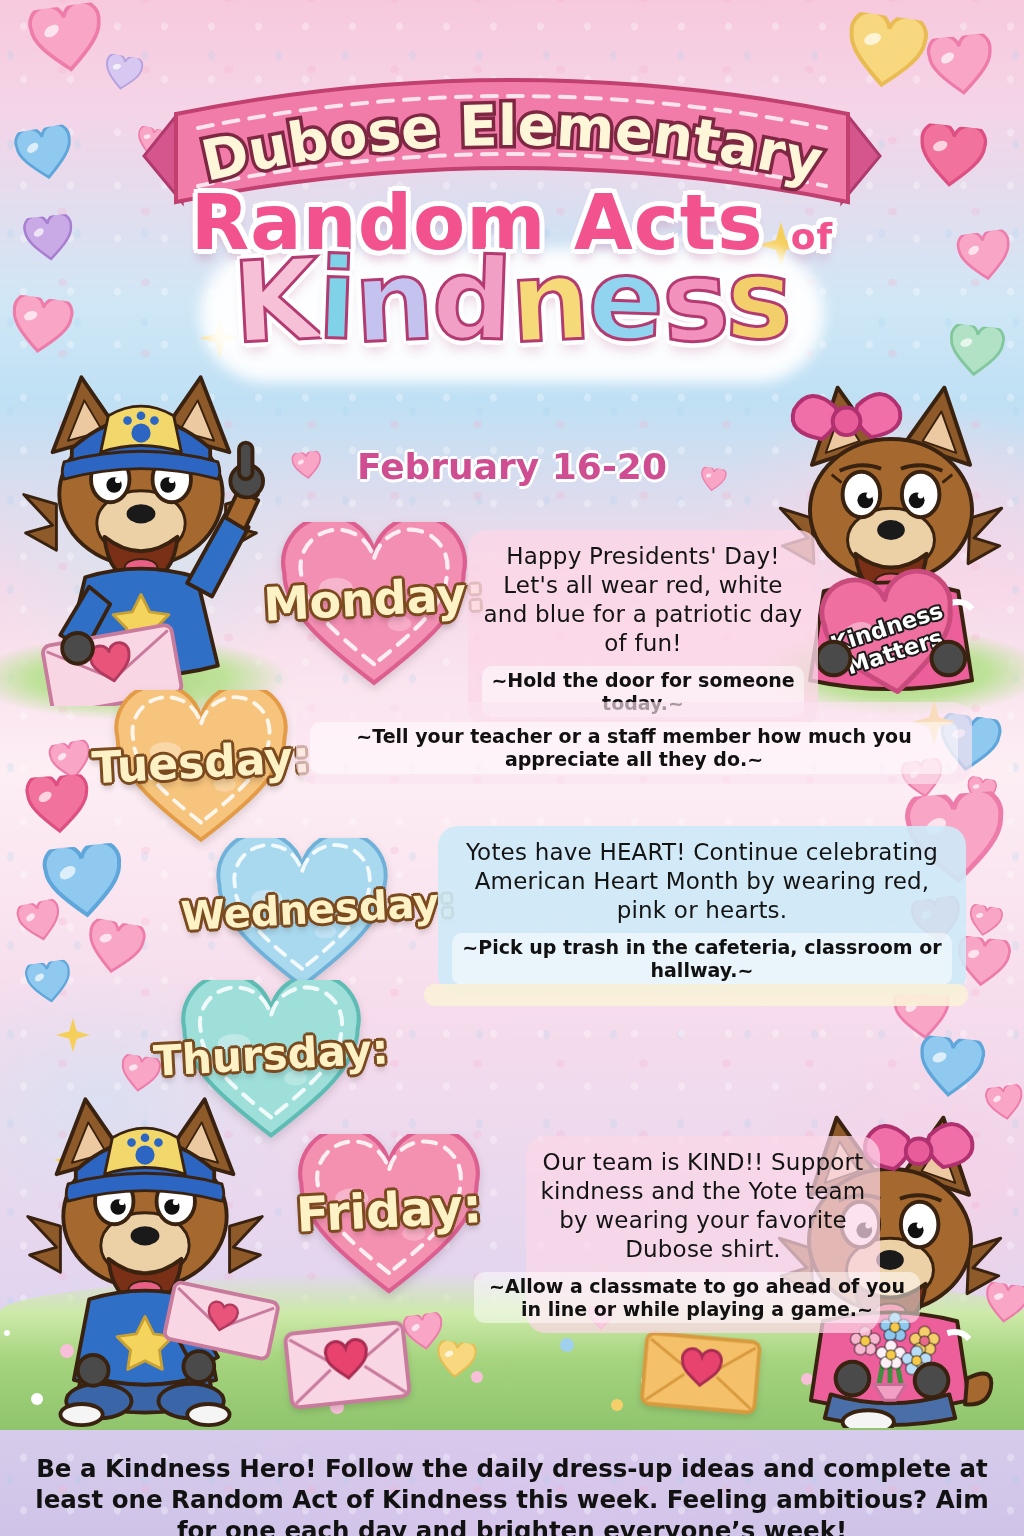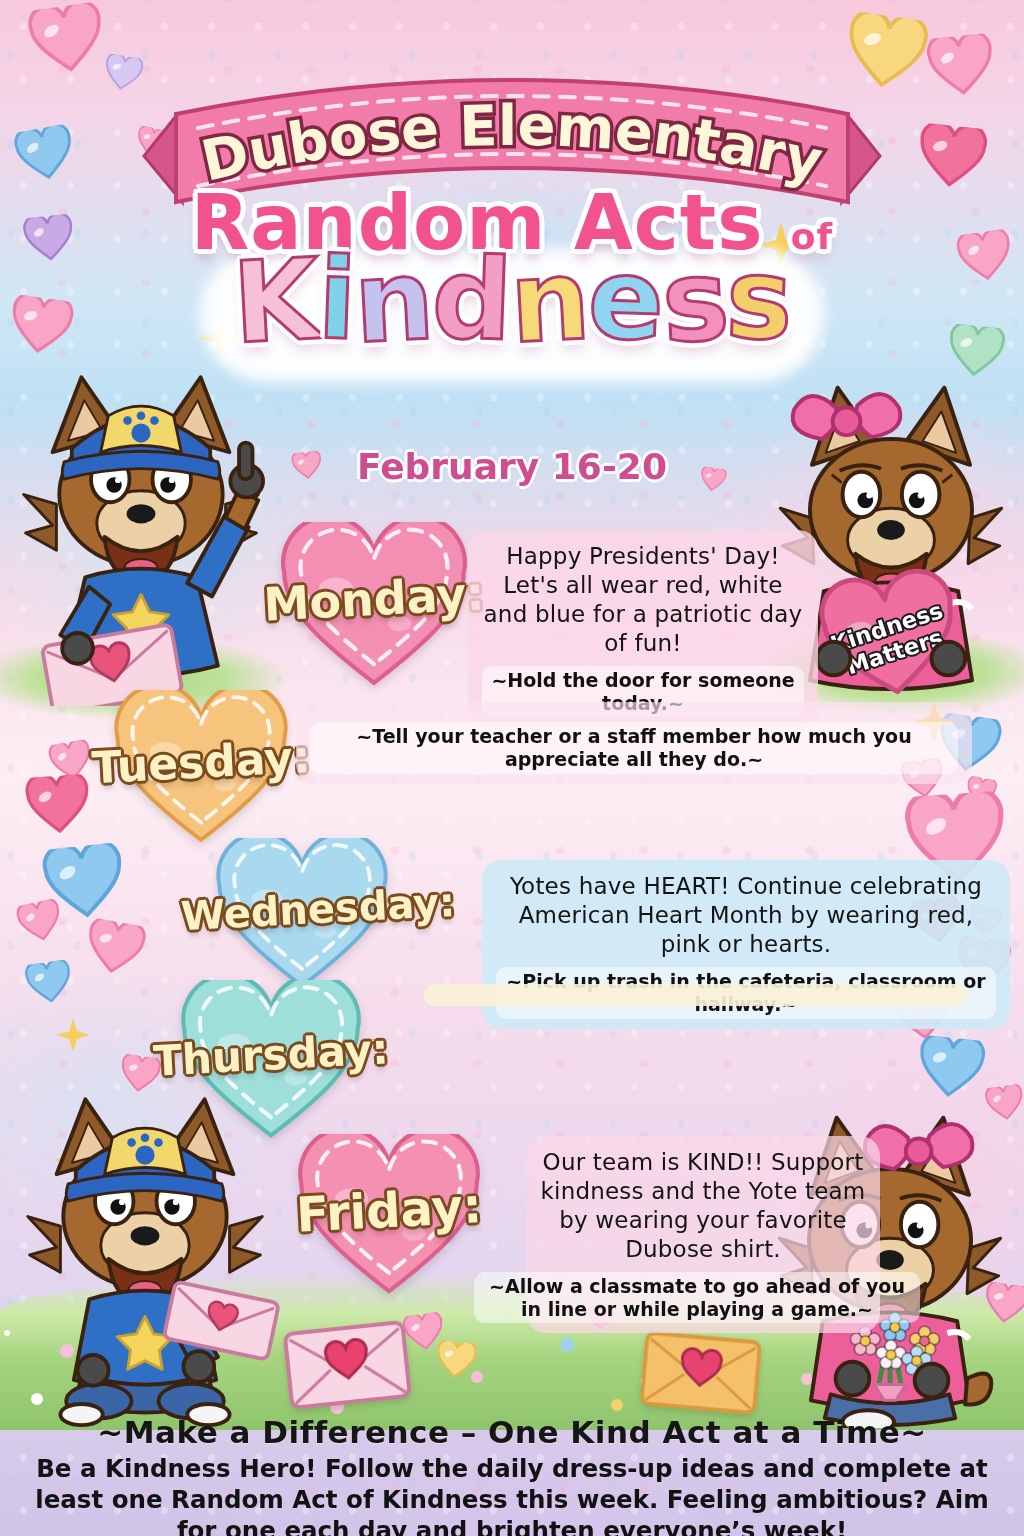--- a/index.html
+++ b/index.html
@@ -64,21 +64,21 @@
     background:#ffffff82;border-radius:10px;padding:3px 8px;display:block;}
 
   .day-monday .day-heart{left:250px;top:522px;width:248px;height:176px;}
   .day-monday .day-label{font-size:46px;}
   .day-monday .day-box{left:468px;top:530px;width:322px;--box:#fbd7e7cc;}
   .day-tuesday .day-heart{left:80px;top:690px;width:242px;height:164px;}
   .day-tuesday .day-label{font-size:44px;}
   .day-tuesday .day-box{left:296px;top:702px;width:648px;--box:#fbe3f0a6;}
   .day-wednesday .day-heart{left:166px;top:838px;width:272px;height:162px;}
   .day-wednesday .day-label{font-size:40px;left:56%;}
-  .day-wednesday .day-box{left:438px;top:860px;width:500px;margin-left:44px;--box:#cdeaf7e8;}
+  .day-wednesday .day-box{left:438px;top:826px;width:500px;--box:#cdeaf7e8;}
   .day-thursday .day-heart{left:130px;top:980px;width:282px;height:170px;}
   .day-thursday .day-label{font-size:42px;}
   .day-thursday .day-box{left:424px;top:984px;width:516px;--box:#f9f1d7e8;}
   .day-friday .day-heart{left:260px;top:1134px;width:258px;height:172px;}
   .day-friday .day-label{font-size:48px;}
   .day-friday .day-box{left:526px;top:1136px;width:326px;--box:#fbd7e7b8;}
   .day-friday .act{width:430px;margin-left:-66px;border-radius:11px;}
 
   
   .grass-patch{position:absolute;z-index:2;border-radius:50%;
@@ -664,15 +664,14 @@
   </div>
   <div class="envelope env-orange">
     <svg viewBox="0 0 126 92">
       <rect x="4" y="12" width="118" height="74" rx="8" fill="#f5c06a" stroke="#d89a3e" stroke-width="4"></rect>
       <path d="M8 18 L63 56 L118 18" fill="none" stroke="#d89a3e" stroke-width="3"></path>
       <path d="M8 82 L46 52 M118 82 L80 52" fill="none" stroke="#d89a3e" stroke-width="3"></path>
       <path d="M63 62 c-12 -10 -20 -16 -20 -24 a10 10 0 0 1 20 -6 a10 10 0 0 1 20 6 c0 8 -8 14 -20 24 Z" fill="#e8436f" stroke="#a82c50" stroke-width="3"></path>
     </svg>
   </div>
 
-  <div class="footer-tagline">~Make a Difference – One Kind Act at a Time~</div>
   <p class="footer-body">Be a Kindness Hero! Follow the daily dress-up ideas and complete at least one Random Act of Kindness this week. Feeling ambitious? Aim for one each day and brighten everyone’s week!</p>
 </div>
 
 </body></html>

